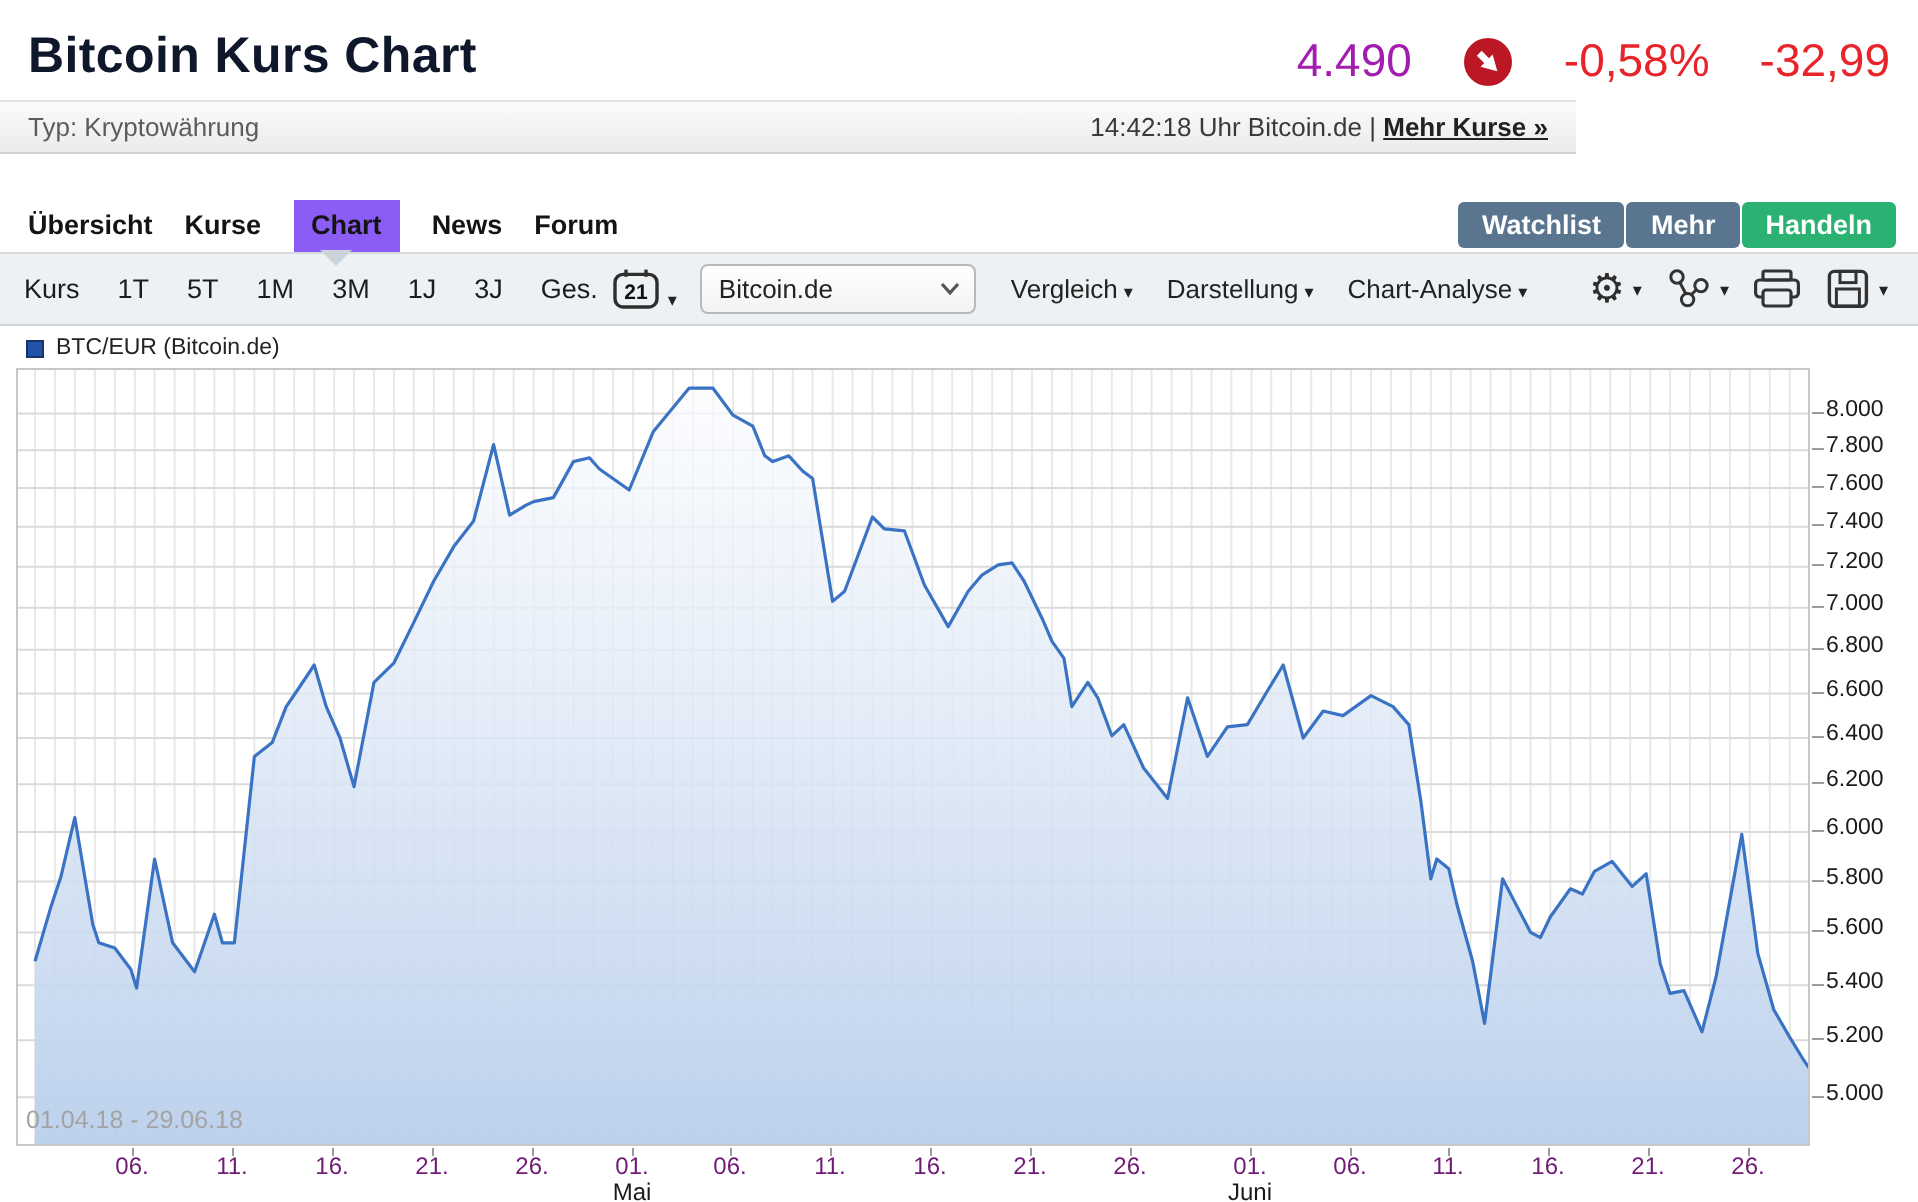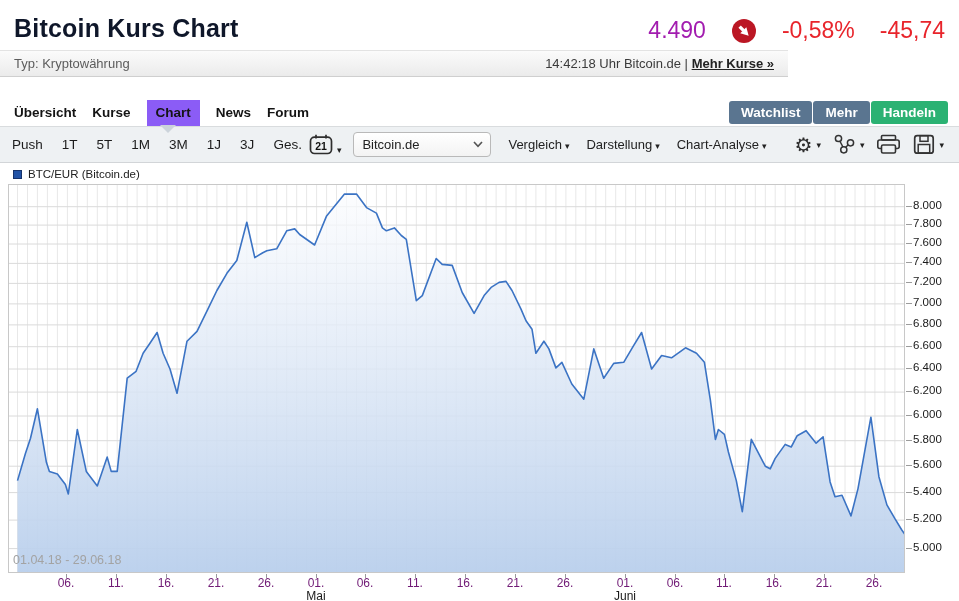--- a/index.html
+++ b/index.html
@@ -73,21 +73,21 @@
   <div class="quote">
     <span class="price">4.490</span>
     <svg class="trend-ico" viewBox="0 0 26 26">
       <circle cx="13" cy="13" r="12" fill="#bb1724"></circle>
       <g transform="rotate(-45 13 13)">
         <line x1="13" y1="6.8" x2="13" y2="12.5" stroke="#fff" stroke-width="3.4"></line>
         <path d="M8.7 12 L17.3 12 L13 19.6 Z" fill="#fff"></path>
       </g>
     </svg>
     <span class="red">-0,58%</span>
-    <span class="red">-45,74</span>
+    <span class="red">-32,99</span>
   </div>
 
   <div class="subbar">
     <span class="left">Typ: Kryptowährung</span>
     <span class="right">
       <span>14:42:18 Uhr Bitcoin.de |</span>
       <b>Mehr Kurse »</b>
     </span>
   </div>
 
@@ -101,21 +101,21 @@
     </div>
     <div class="navbtns">
       <span class="nbtn" style="background:#5a7590">Watchlist</span>
       <span class="nbtn" style="background:#5a7590">Mehr</span>
       <span class="nbtn" style="background:#2bb273">Handeln</span>
     </div>
   </div>
   <div class="notch"></div>
 
   <div class="toolbar">
-    <span class="rng">Push</span>
+    <span class="rng">Kurs</span>
     <span class="rng">1T</span>
     <span class="rng">5T</span>
     <span class="rng">1M</span>
     <span class="rng">3M</span>
     <span class="rng">1J</span>
     <span class="rng">3J</span>
     <span class="rng" style="margin-right:0">Ges.</span>
 
     <span class="calgrp">
       <svg width="24" height="21" viewBox="0 0 24 21">

